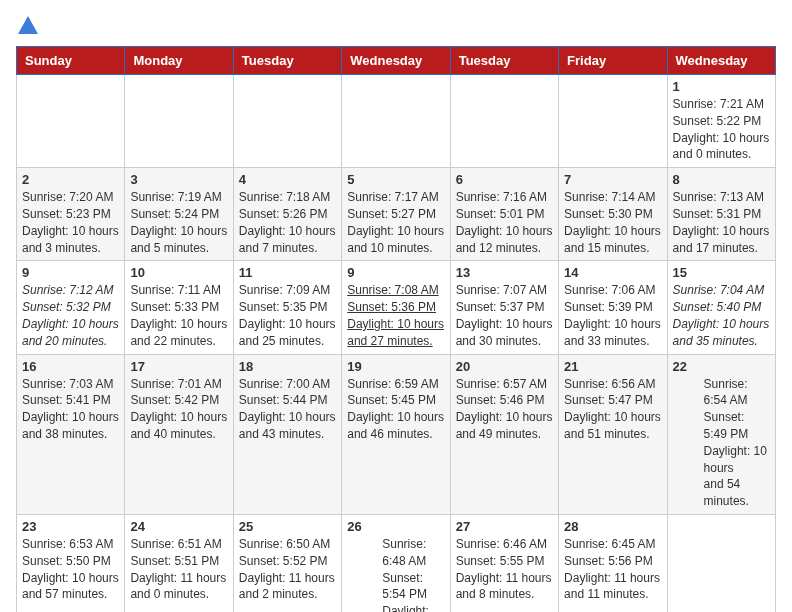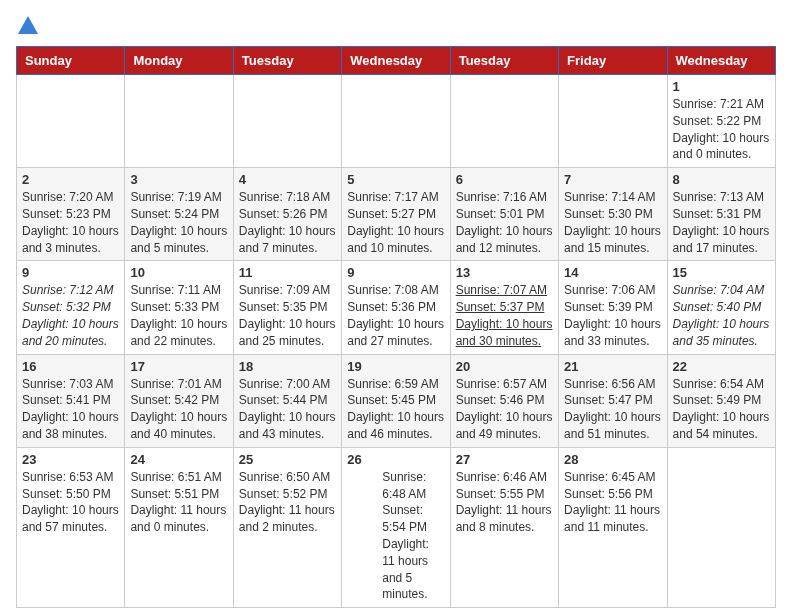--- a/index.html
+++ b/index.html
@@ -210,28 +210,28 @@
         </td>
         <td>
           <span class="day-num">11</span>
           <div class="day-info" style="white-space: pre-line;">Sunrise: 7:09 AM
 Sunset: 5:35 PM
 Daylight: 10 hours
 and 25 minutes.</div>
         </td>
         <td>
           <span class="day-num">9</span>
-          <div class="day-info" style="white-space: pre-line;">Sunrise: 7:08 AM
+          <div class="day-info" style="white-space: pre-line; text-decoration: underline;">Sunrise: 7:08 AM
 Sunset: 5:36 PM
 Daylight: 10 hours
 and 27 minutes.</div>
         </td>
         <td>
           <span class="day-num">13</span>
-          <div class="day-info" style="white-space: pre-line; text-decoration: underline;">Sunrise: 7:07 AM
+          <div class="day-info" style="white-space: pre-line;">Sunrise: 7:07 AM
 Sunset: 5:37 PM
 Daylight: 10 hours
 and 30 minutes.</div>
         </td>
         <td>
           <span class="day-num">14</span>
           <div class="day-info" style="white-space: pre-line;">Sunrise: 7:06 AM
 Sunset: 5:39 PM
 Daylight: 10 hours
 and 33 minutes.</div>
@@ -282,21 +282,21 @@
         </td>
         <td>
           <span class="day-num">21</span>
           <div class="day-info" style="white-space: pre-line;">Sunrise: 6:56 AM
 Sunset: 5:47 PM
 Daylight: 10 hours
 and 51 minutes.</div>
         </td>
         <td>
           <span class="day-num">22</span>
-          <div class="day-info" style="white-space: pre-line;">Sunrise: 6:54 AM
+          <div class="day-info" style="white-space: pre-line; margin-left: 31px;">Sunrise: 6:54 AM
 Sunset: 5:49 PM
 Daylight: 10 hours
 and 54 minutes.</div>
         </td>
       </tr>
       <tr>
         <td>
           <span class="day-num">23</span>
           <div class="day-info" style="white-space: pre-line;">Sunrise: 6:53 AM
 Sunset: 5:50 PM

